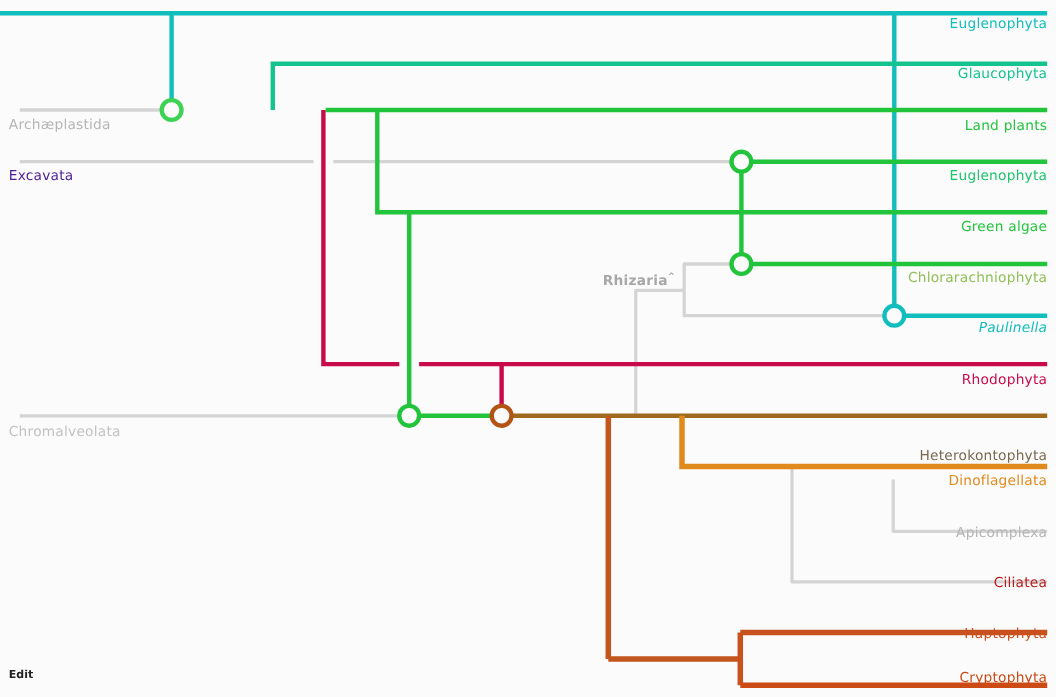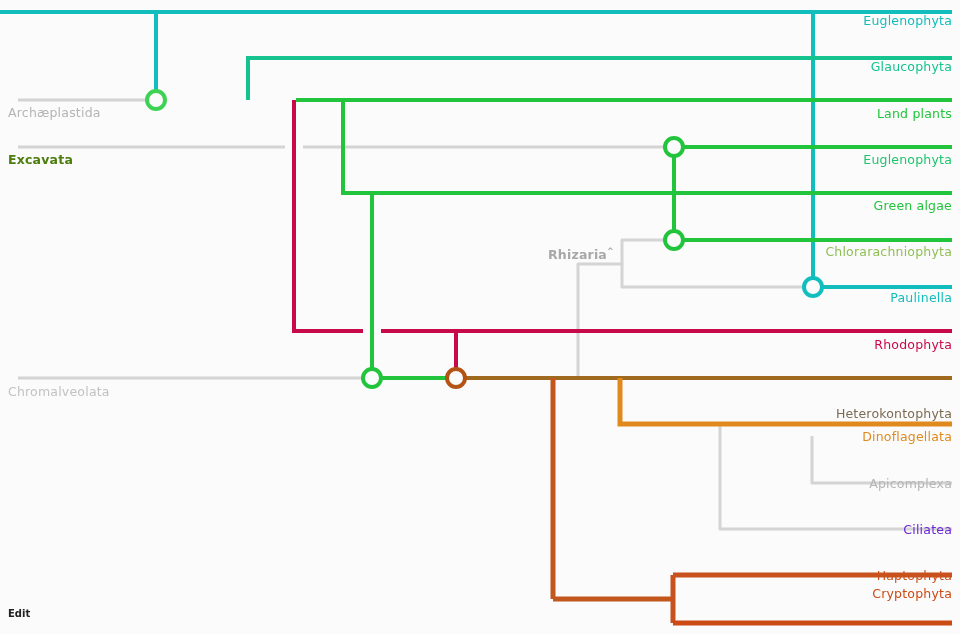--- a/index.html
+++ b/index.html
@@ -13,21 +13,21 @@
   #tree{position:absolute;left:0;top:0;width:960px;height:634px;}
   .lbl{
     position:absolute;
     font-size:12.5px;
     letter-spacing:.2px;
     white-space:nowrap;
     pointer-events:none;
   }
   .lbl.right{right:8px;text-align:right;}
   .lbl.left{left:8px;text-align:center;}
-  .italic{margin-left:20px;}
+  .italic{font-style:italic;margin-left:20px;}
   .sup{font-size:8px;vertical-align:super;}
   #edit{
     position:absolute;left:8px;top:608px;
     font-size:10px;font-weight:bold;color:#222;
     cursor:pointer;
   }
 </style>
 </head>
 <body>
 
@@ -127,27 +127,27 @@
 <div class="lbl right italic" style="top:290px;color:#12bdbd;"><span>Paulinella</span></div>
 
 <div class="lbl right" style="top:337px;color:#c80a4b;"><span>Rhodophyta</span></div>
 
 <div class="lbl right" style="top:406px;color:#7a6a52;"><span>Heterokontophyta</span></div>
 
 <div class="lbl right" style="top:429px;color:#e08a1e;"><span>Dinoflagellata</span></div>
 
 <div class="lbl right" style="top:476px;color:#b5b5b5;"><span>Apicomplexa</span></div>
 
-<div class="lbl right" style="top:522px;color:#6d28d9;"><span>Ciliatea</span></div>
+<div class="lbl right" style="top:522px;color:#b91c1c;"><span>Ciliatea</span></div>
 
 <div class="lbl right" style="top:568px;color:#c8511e;"><span>Haptophyta</span></div>
 
-<div class="lbl right" style="top:586px;color:#cc4a14;"><span>Cryptophyta</span></div>
+<div class="lbl right" style="top:608px;color:#cc4a14;"><span>Cryptophyta</span></div>
 
 <div class="lbl left" style="top:105px;color:#b5b5b5;"><span>Archæplastida</span></div>
 
-<div class="lbl left" style="top:152px;color:#4d7c0f;font-weight:bold;"><span>Excavata</span></div>
+<div class="lbl left" style="top:152px;color:#4c1d95;"><span>Excavata</span></div>
 
 <div class="lbl left" style="top:384px;color:#c2c2c2;"><span>Chromalveolata</span></div>
 
 <div class="lbl" style="left:548px;top:247px;color:#a8a8a8;font-weight:bold;"><span>Rhizaria</span><span class="sup">^</span></div>
 
 <div id="edit">Edit</div>
 
 </body></html>

